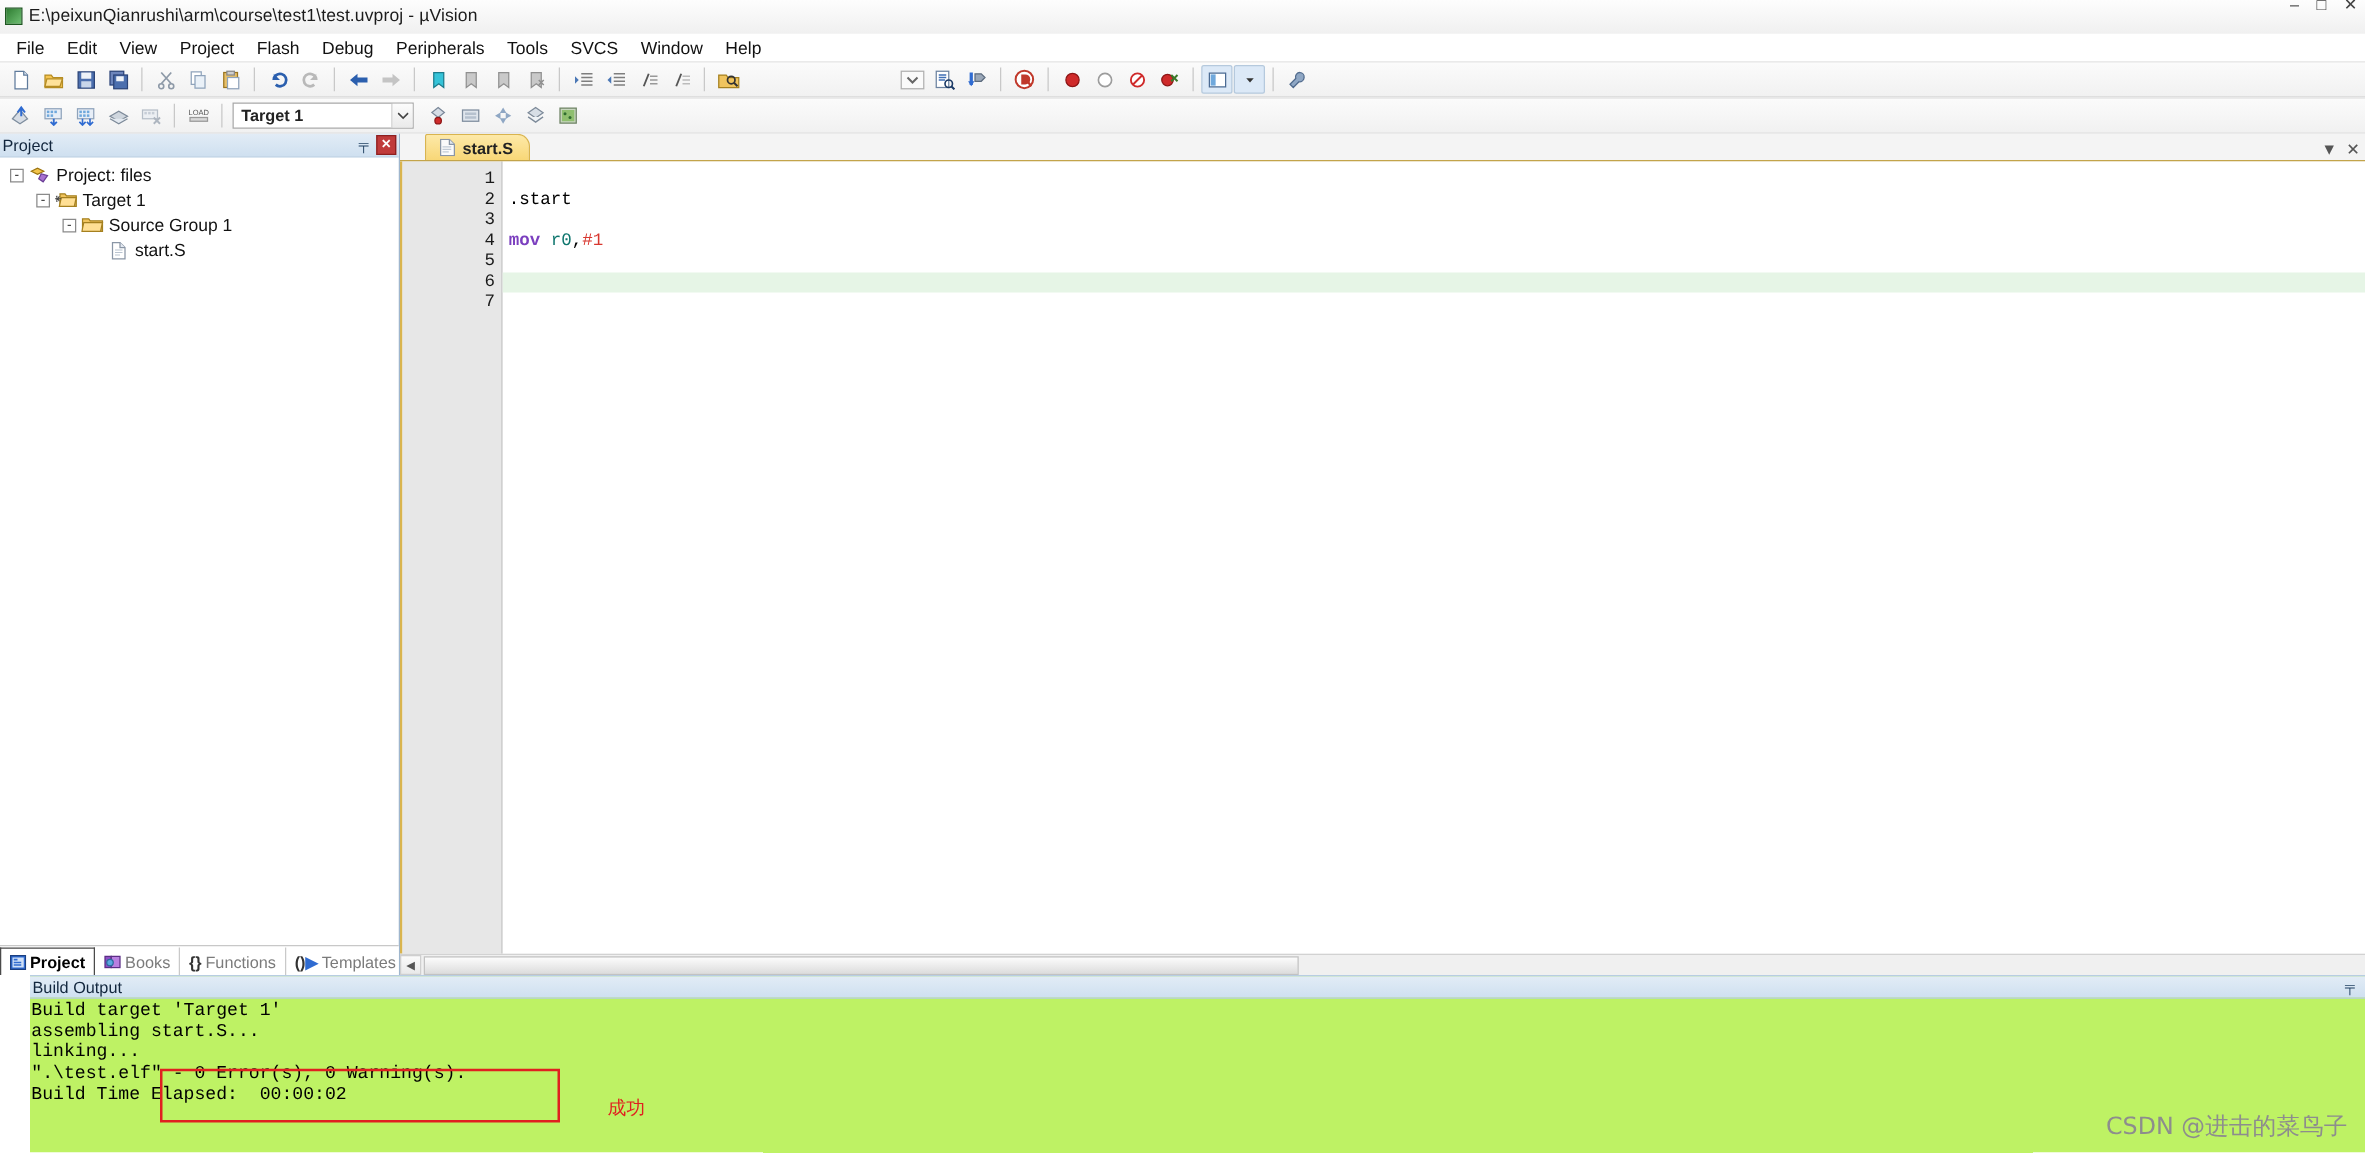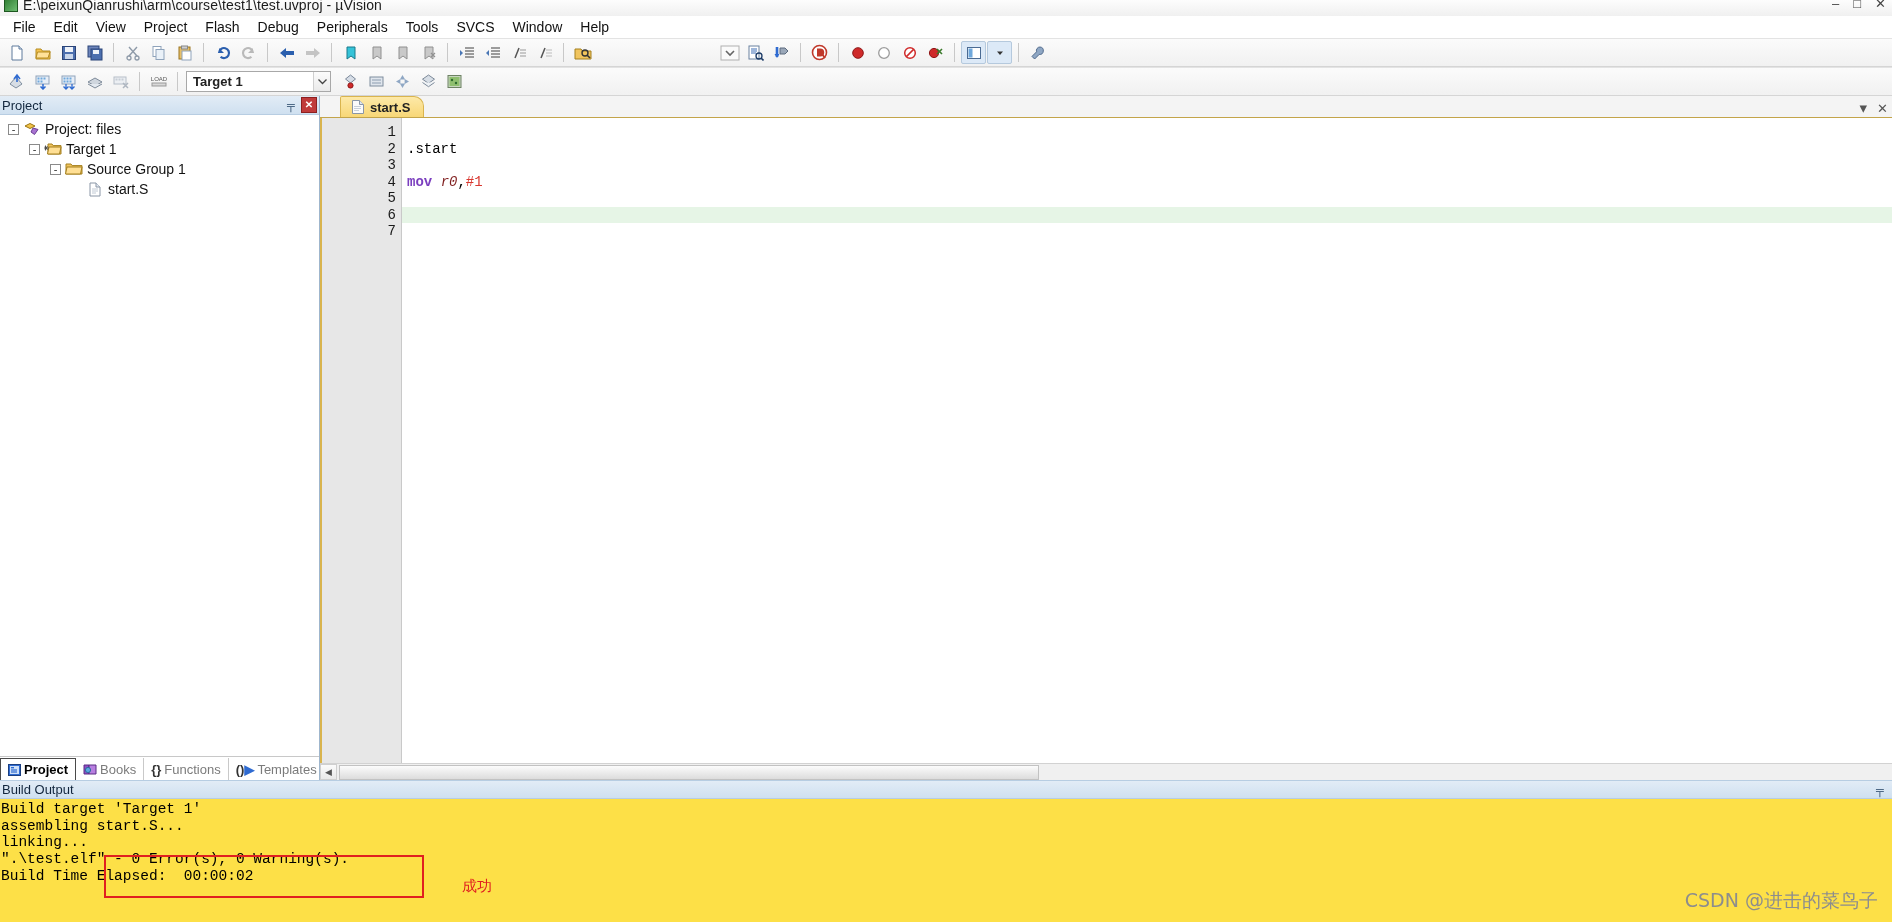--- a/index.html
+++ b/index.html
@@ -9,23 +9,23 @@
     overflow: hidden;
     background: #ffffff;
     font-family: "Liberation Sans", sans-serif;
     font-size: 13px;
     color: #000;
   }
   #app { position: relative; width: 1892px; height: 922px; display: flex; flex-direction: column; }
 
   
   .titlebar {
-    height: 16px;
+    height: 27px;
     background: linear-gradient(#fdfdfd, #f0f0f0);
-    display: flex; align-items: flex-start;
+    display: flex; align-items: center;
     padding-left: 4px;
     overflow: hidden;
     position: relative;
   }
   .titlebar .tb-icon {
     width: 14px; height: 14px; flex: 0 0 14px;
     background: linear-gradient(135deg,#2f7d32,#6fbf73);
     border: 1px solid #1d5720;
     margin-right: 5px;
     margin-top: -2px;
@@ -164,41 +164,41 @@
   }
   .gutter .gl { height: 16.5px; line-height: 16.5px; padding-right: 5px; }
   .code {
     flex: 1 1 auto; padding-top: 6px; overflow: hidden;
     font-family: "Liberation Mono", monospace; font-size: 14px;
   }
   .code .cl { height: 16.5px; line-height: 16.5px; padding-left: 5px; white-space: pre; }
   .code .cl.cur { background: #e6f5e6; }
   .k-dir { color: #000; }
   .k-mnem { color: #7b3fbf; font-weight: bold; }
-  .k-reg { color: #7f1d1d; font-style: italic; }
+  .k-reg { color: #0f766e; }
   .k-num { color: #d8372f; }
   .k-punct { color: #000; }
 
   .hscroll {
     height: 17px; flex: 0 0 17px;
     background: #f0f0f0; border-top: 1px solid #d2d2d2;
     display: flex; align-items: center;
   }
   .hscroll .hs-arrow {
     width: 17px; height: 16px; background: linear-gradient(#fbfbfb,#e9e9e9);
     border: 1px solid #cfcfcf; display: flex; align-items: center; justify-content: center;
     font-size: 9px; color: #555;
   }
   .hscroll .hs-thumb {
     height: 15px; width: 700px; margin-left: 2px;
     background: linear-gradient(#fcfcfc,#dcdcdc); border: 1px solid #c2c2c2;
   }
 
   
-  .build-pane { flex: 0 0 auto; background: #fde047; }
+  .build-pane { flex: 0 0 auto; background: #bef264; margin-left: 24px; }
   .build-header {
     height: 19px; background: linear-gradient(#e2ecf6,#cfe0f0);
     display: flex; align-items: center; font-size: 13px; color: #12263d;
     padding-left: 2px; border-top: 1px solid #b7cde2; border-bottom: 1px solid #b7cde2;
   }
   .build-header .bh-title { flex: 1 1 auto; }
   .build-header .bh-btn { width: 16px; margin-right: 4px; text-align: center; font-size: 11px; color: #1c3c5e; }
   .build-body {
     position: relative;
     height: 123px;

